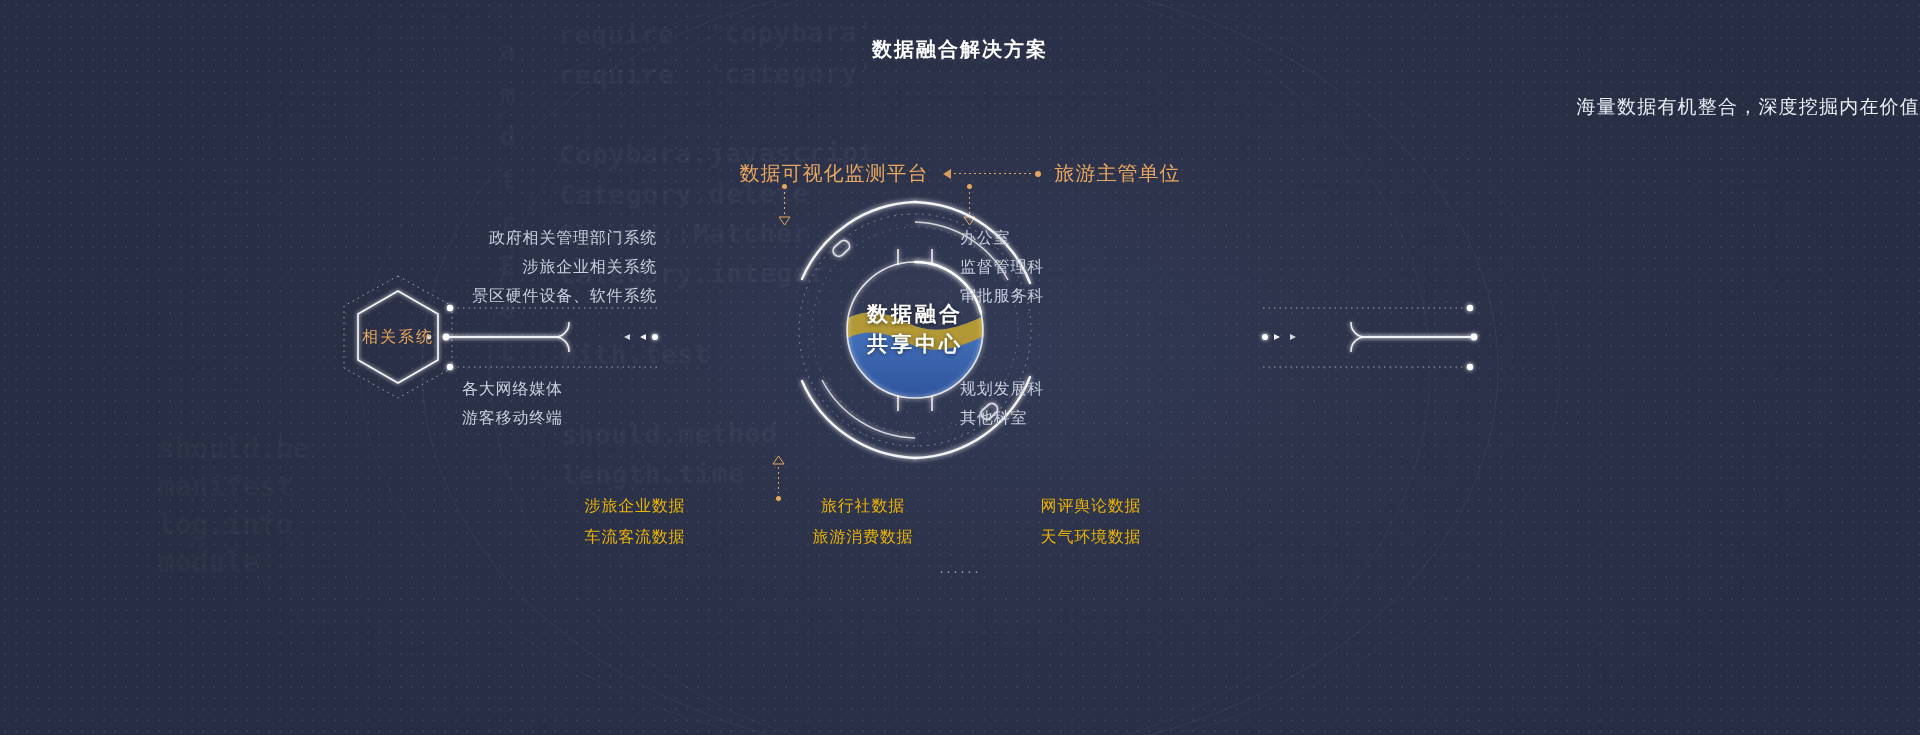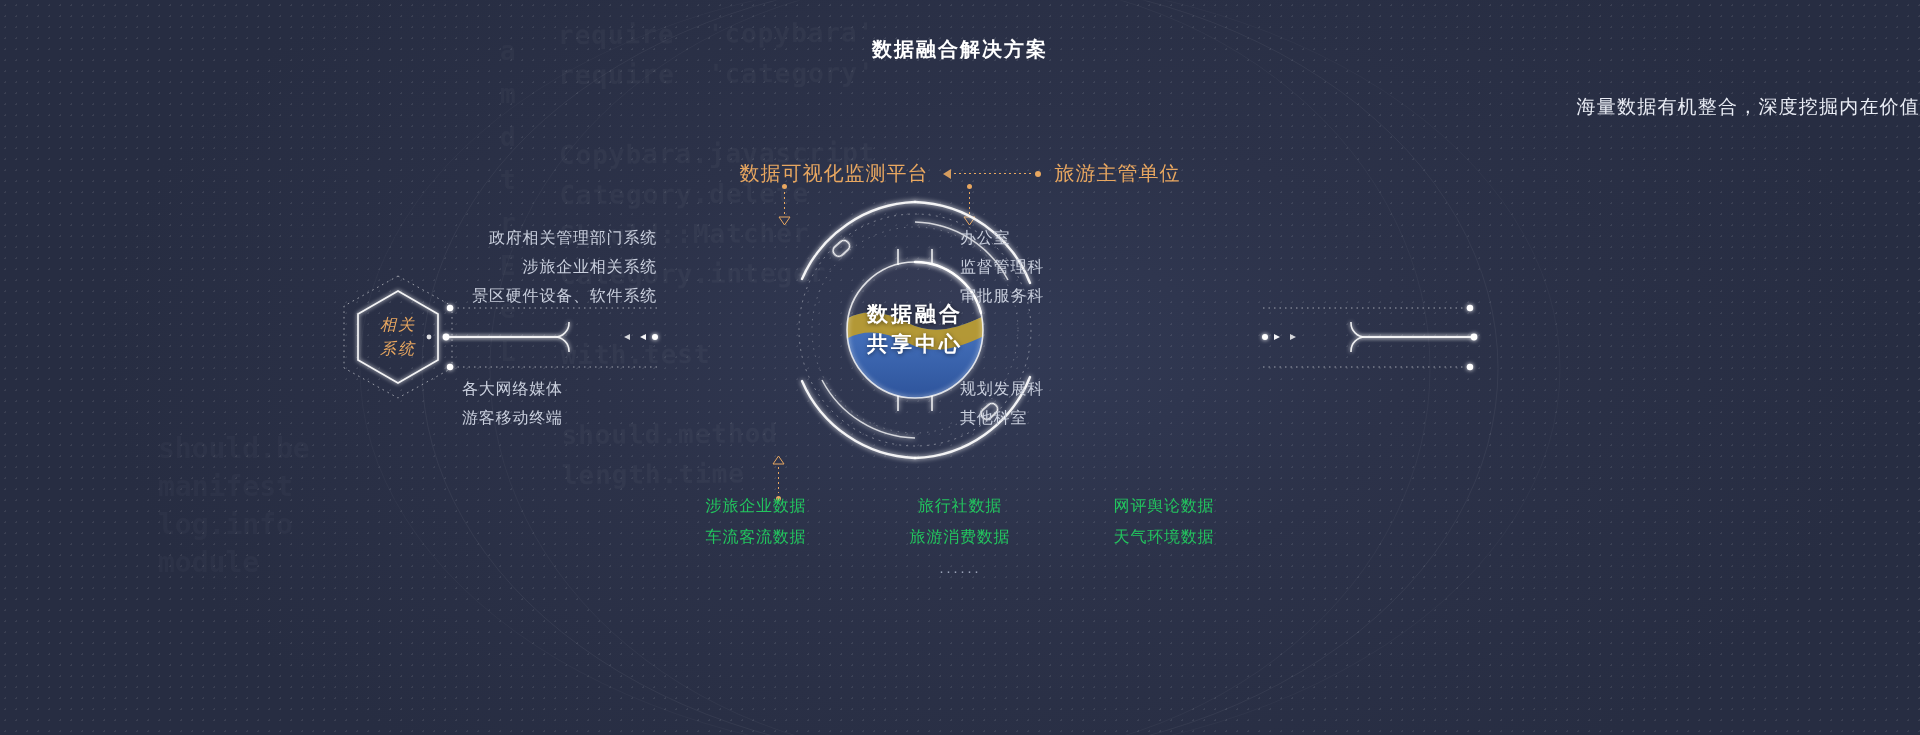--- a/index.html
+++ b/index.html
@@ -115,45 +115,44 @@
   .left-top{left:462px;top:223px;text-align:left;}
   .left-top .row{text-align:right;}
   .left-bot{left:462px;top:374px;}
   .right-top{left:960px;top:223px;}
   .right-bot{left:960px;top:374px;}
 
   
   .hex-wrap{position:absolute;width:120px;height:130px;}
   .hex-text{
     position:absolute;inset:0;
-    display:flex;flex-direction:column;align-items:center;justify-content:center;
+    display:flex;flex-direction:row;align-items:center;justify-content:center;
     color:#e8a760;font-size:16px;line-height:24px;letter-spacing:2px;
     text-align:center;
-    font-style:italic;
   }
 
   
   .center-wrap{
     position:absolute;left:780px;top:195px;width:270px;height:270px;
   }
   .center-text{
     position:absolute;left:0;right:0;top:104px;
     text-align:center;color:#ffffff;
     font-size:21px;font-weight:700;line-height:30px;letter-spacing:3px;
     text-shadow:0 1px 4px rgba(0,0,0,.55);
     pointer-events:none;
   }
 
   
   .bottom-grid{
     position:absolute;left:560px;top:490px;width:800px;
   }
   .bg-row{
-    display:flex;justify-content:center;gap:54px;
-    font-size:16px;color:#22c55e;letter-spacing:.8px;
+    display:flex;gap:78px;
+    font-size:16px;color:#eab308;letter-spacing:.8px;
     line-height:31px;
   }
   .bg-cell{width:150px;text-align:center;white-space:nowrap;}
   .ellipsis{
     text-align:center;color:#9aa2b6;font-size:15px;letter-spacing:2px;
     margin-top:10px;
   }
 </style>
 </head>
 <body>

